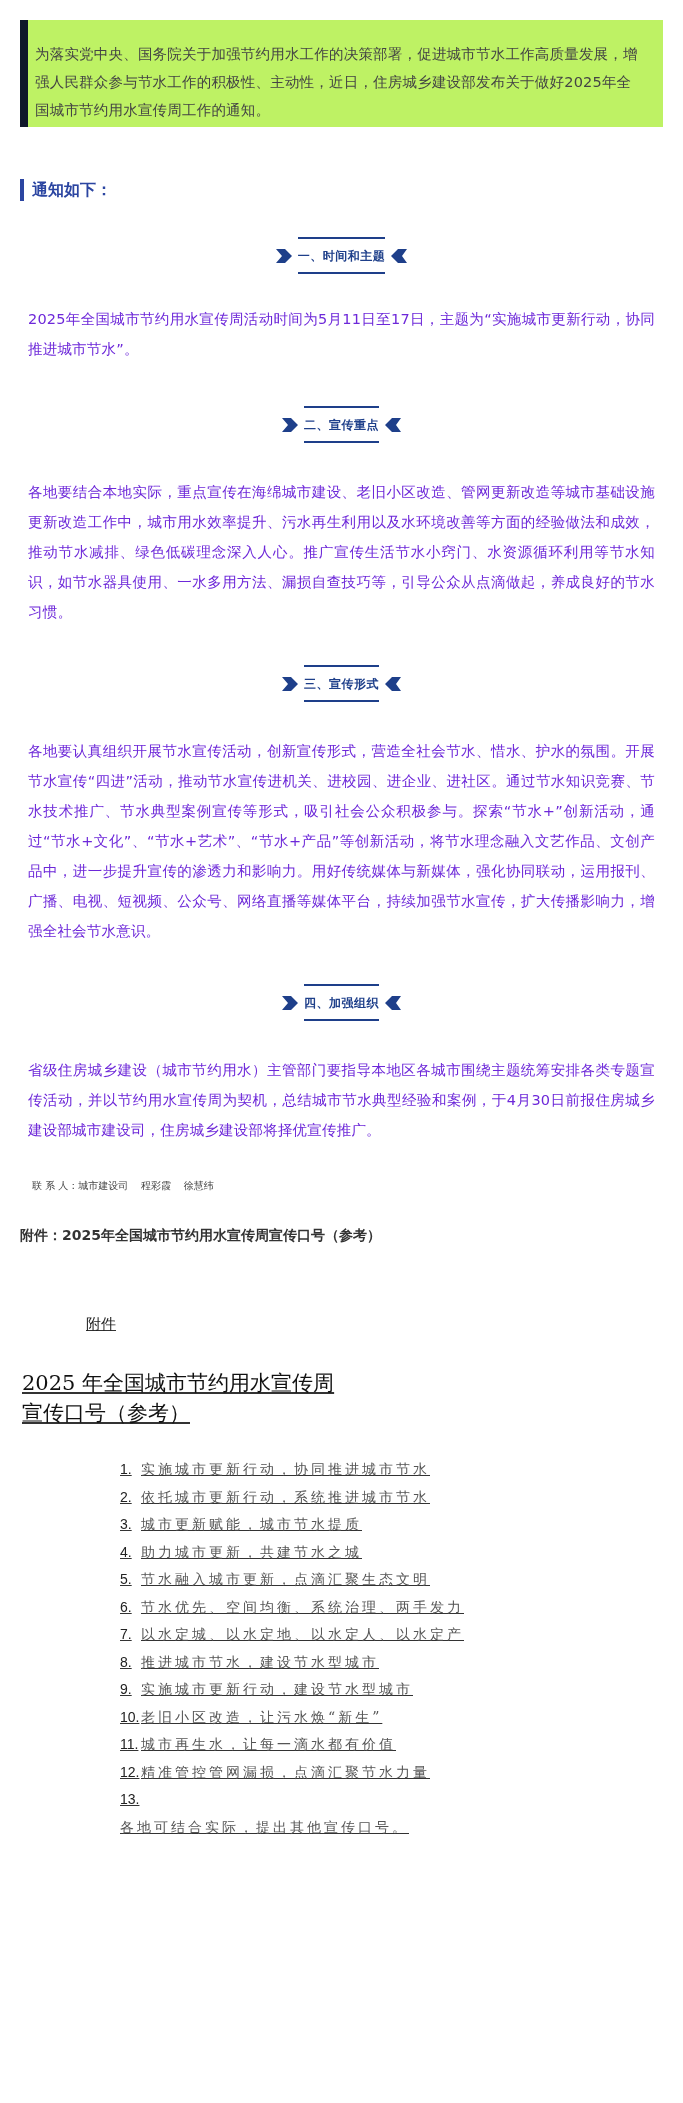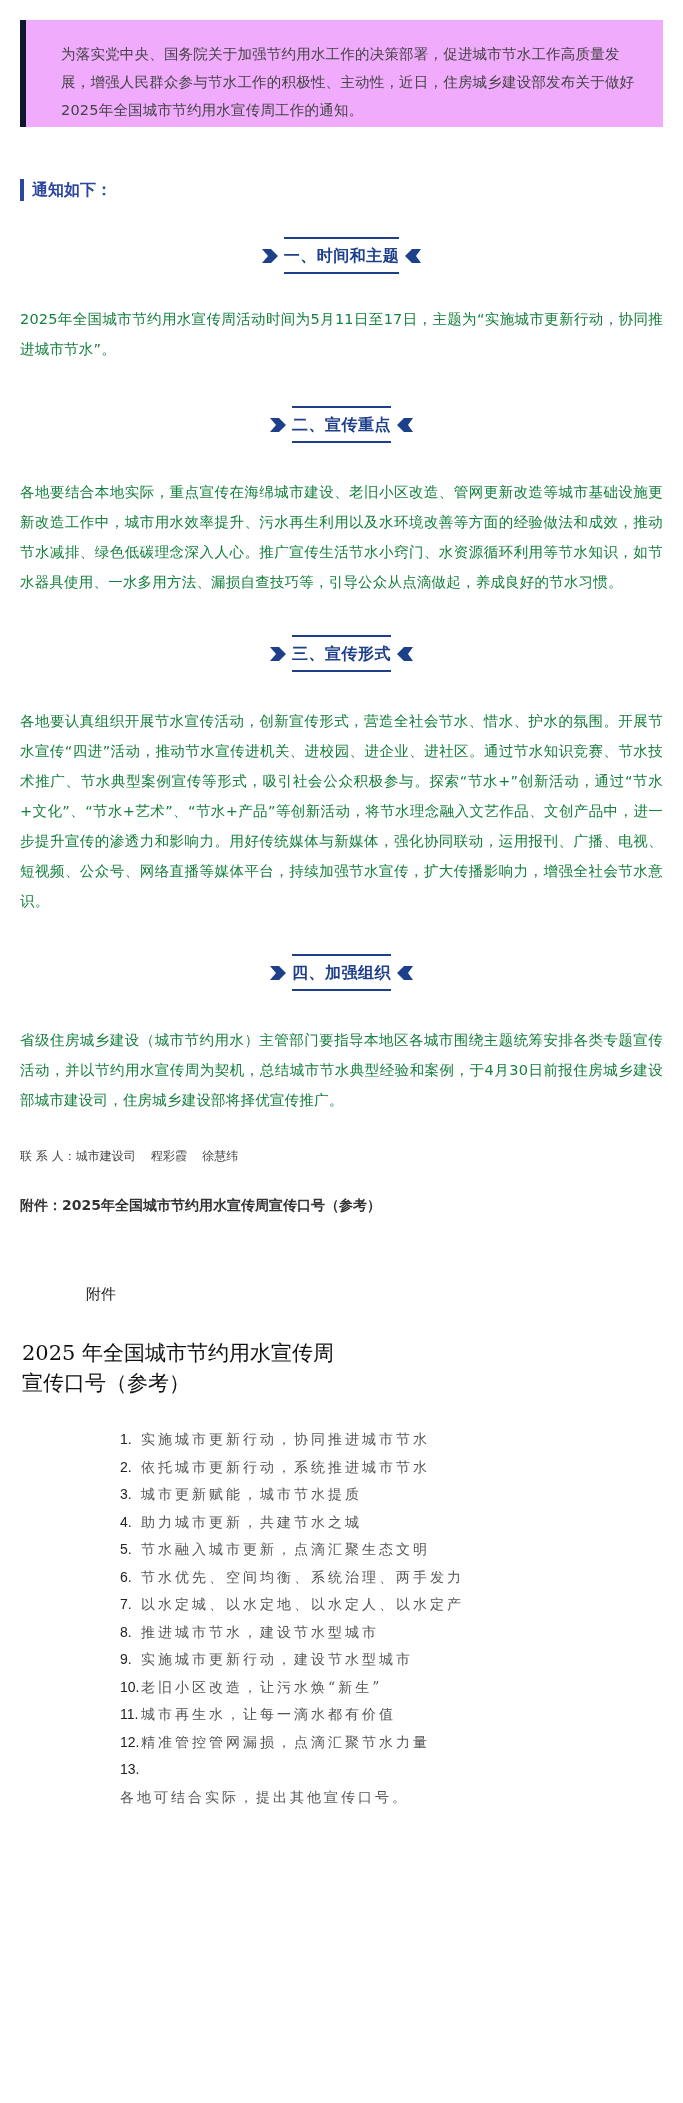--- a/index.html
+++ b/index.html
@@ -1,50 +1,51 @@
 <!DOCTYPE html>
 <html><head>
 <meta charset="utf-8">
 <style>
   html, body { margin: 0; padding: 0; background: #ffffff; }
   body { width: 683px; min-height: 2103px; font-family: "DejaVu Sans", "Liberation Sans", sans-serif; color: #333333; position: relative; }
   .wrap { padding: 0 20px; }
   .intro {
     margin: 20px 0 0 0;
-    background: #f0abfc;
-    border-left: 6px solid #0f172a;
-    padding: 20px 20px 20px 35px;
+    background: #bef264;
+    border-left: 8px solid #0f172a;
+    padding: 20px 20px 20px 7px;
     height: 107px;
     box-sizing: border-box;
   }
   .intro p { margin: 0; font-size: 14.5px; line-height: 28px; color: #444; letter-spacing: 0.2px; }
   .notice-head {
     margin-top: 52px;
     border-left: 4px solid #2b45a1;
     padding-left: 8px;
     font-size: 16px; font-weight: bold; color: #2b45a1;
     line-height: 22px; height: 22px;
   }
   .sec-title {
     display: flex; justify-content: center; align-items: center;
     margin-top: 34px;
   }
   .sec-title .chev { width: 16px; height: 14px; display: inline-block; }
   .sec-title .label-box {
     border-top: 2px solid #1e3f8a; border-bottom: 2px solid #1e3f8a;
     padding: 8px 0 7px; margin: 0 6px;
-    font-size: 16px; font-weight: bold; color: #1e3f8a; line-height: 18px;
+    font-size: 12px; font-weight: bold; color: #1e3f8a; line-height: 18px;
     letter-spacing: 0.5px;
   }
-  .para { font-size: 14.5px; line-height: 30px; color: #15803d; margin: 0; letter-spacing: 0.2px; text-align: justify; }
-  .contact { font-size: 12px; line-height: 30px; color: #444; margin: 0; white-space: pre; }
+  .para { font-size: 14.5px; line-height: 30px; color: #6d28d9; margin: 8px; letter-spacing: 0.2px; text-align: justify; }
+  .contact { font-size: 10px; line-height: 30px; color: #444; margin: 12px; white-space: pre; }
   .attach-line { font-size: 14px; font-weight: bold; color: #333; margin: 0; }
   .scan {
     position: relative; margin-top: 70px;
     font-family: "DejaVu Serif", "Liberation Serif", serif;
+    text-decoration: underline;
   }
   .scan .fj { font-family: "DejaVu Sans", sans-serif; font-size: 15px; color: #222; margin-left: 86px; }
   .scan .doc-title {
     font-size: 21px; color: #111; line-height: 30px; margin-top: 34px; font-weight: normal; margin-left: 22px;
   }
   .scan .slogans { margin-left: 120px; margin-top: 28px; }
   .scan .slogan { font-size: 14px; line-height: 27.5px; color: #555; letter-spacing: 3px; display: flex; }
   .scan .slogan .num { font-family: "Liberation Sans", sans-serif; color: #222; letter-spacing: 0; width: 21px; flex: 0 0 auto; }
   .scan .slogan.note { letter-spacing: 3px; }
 </style>

